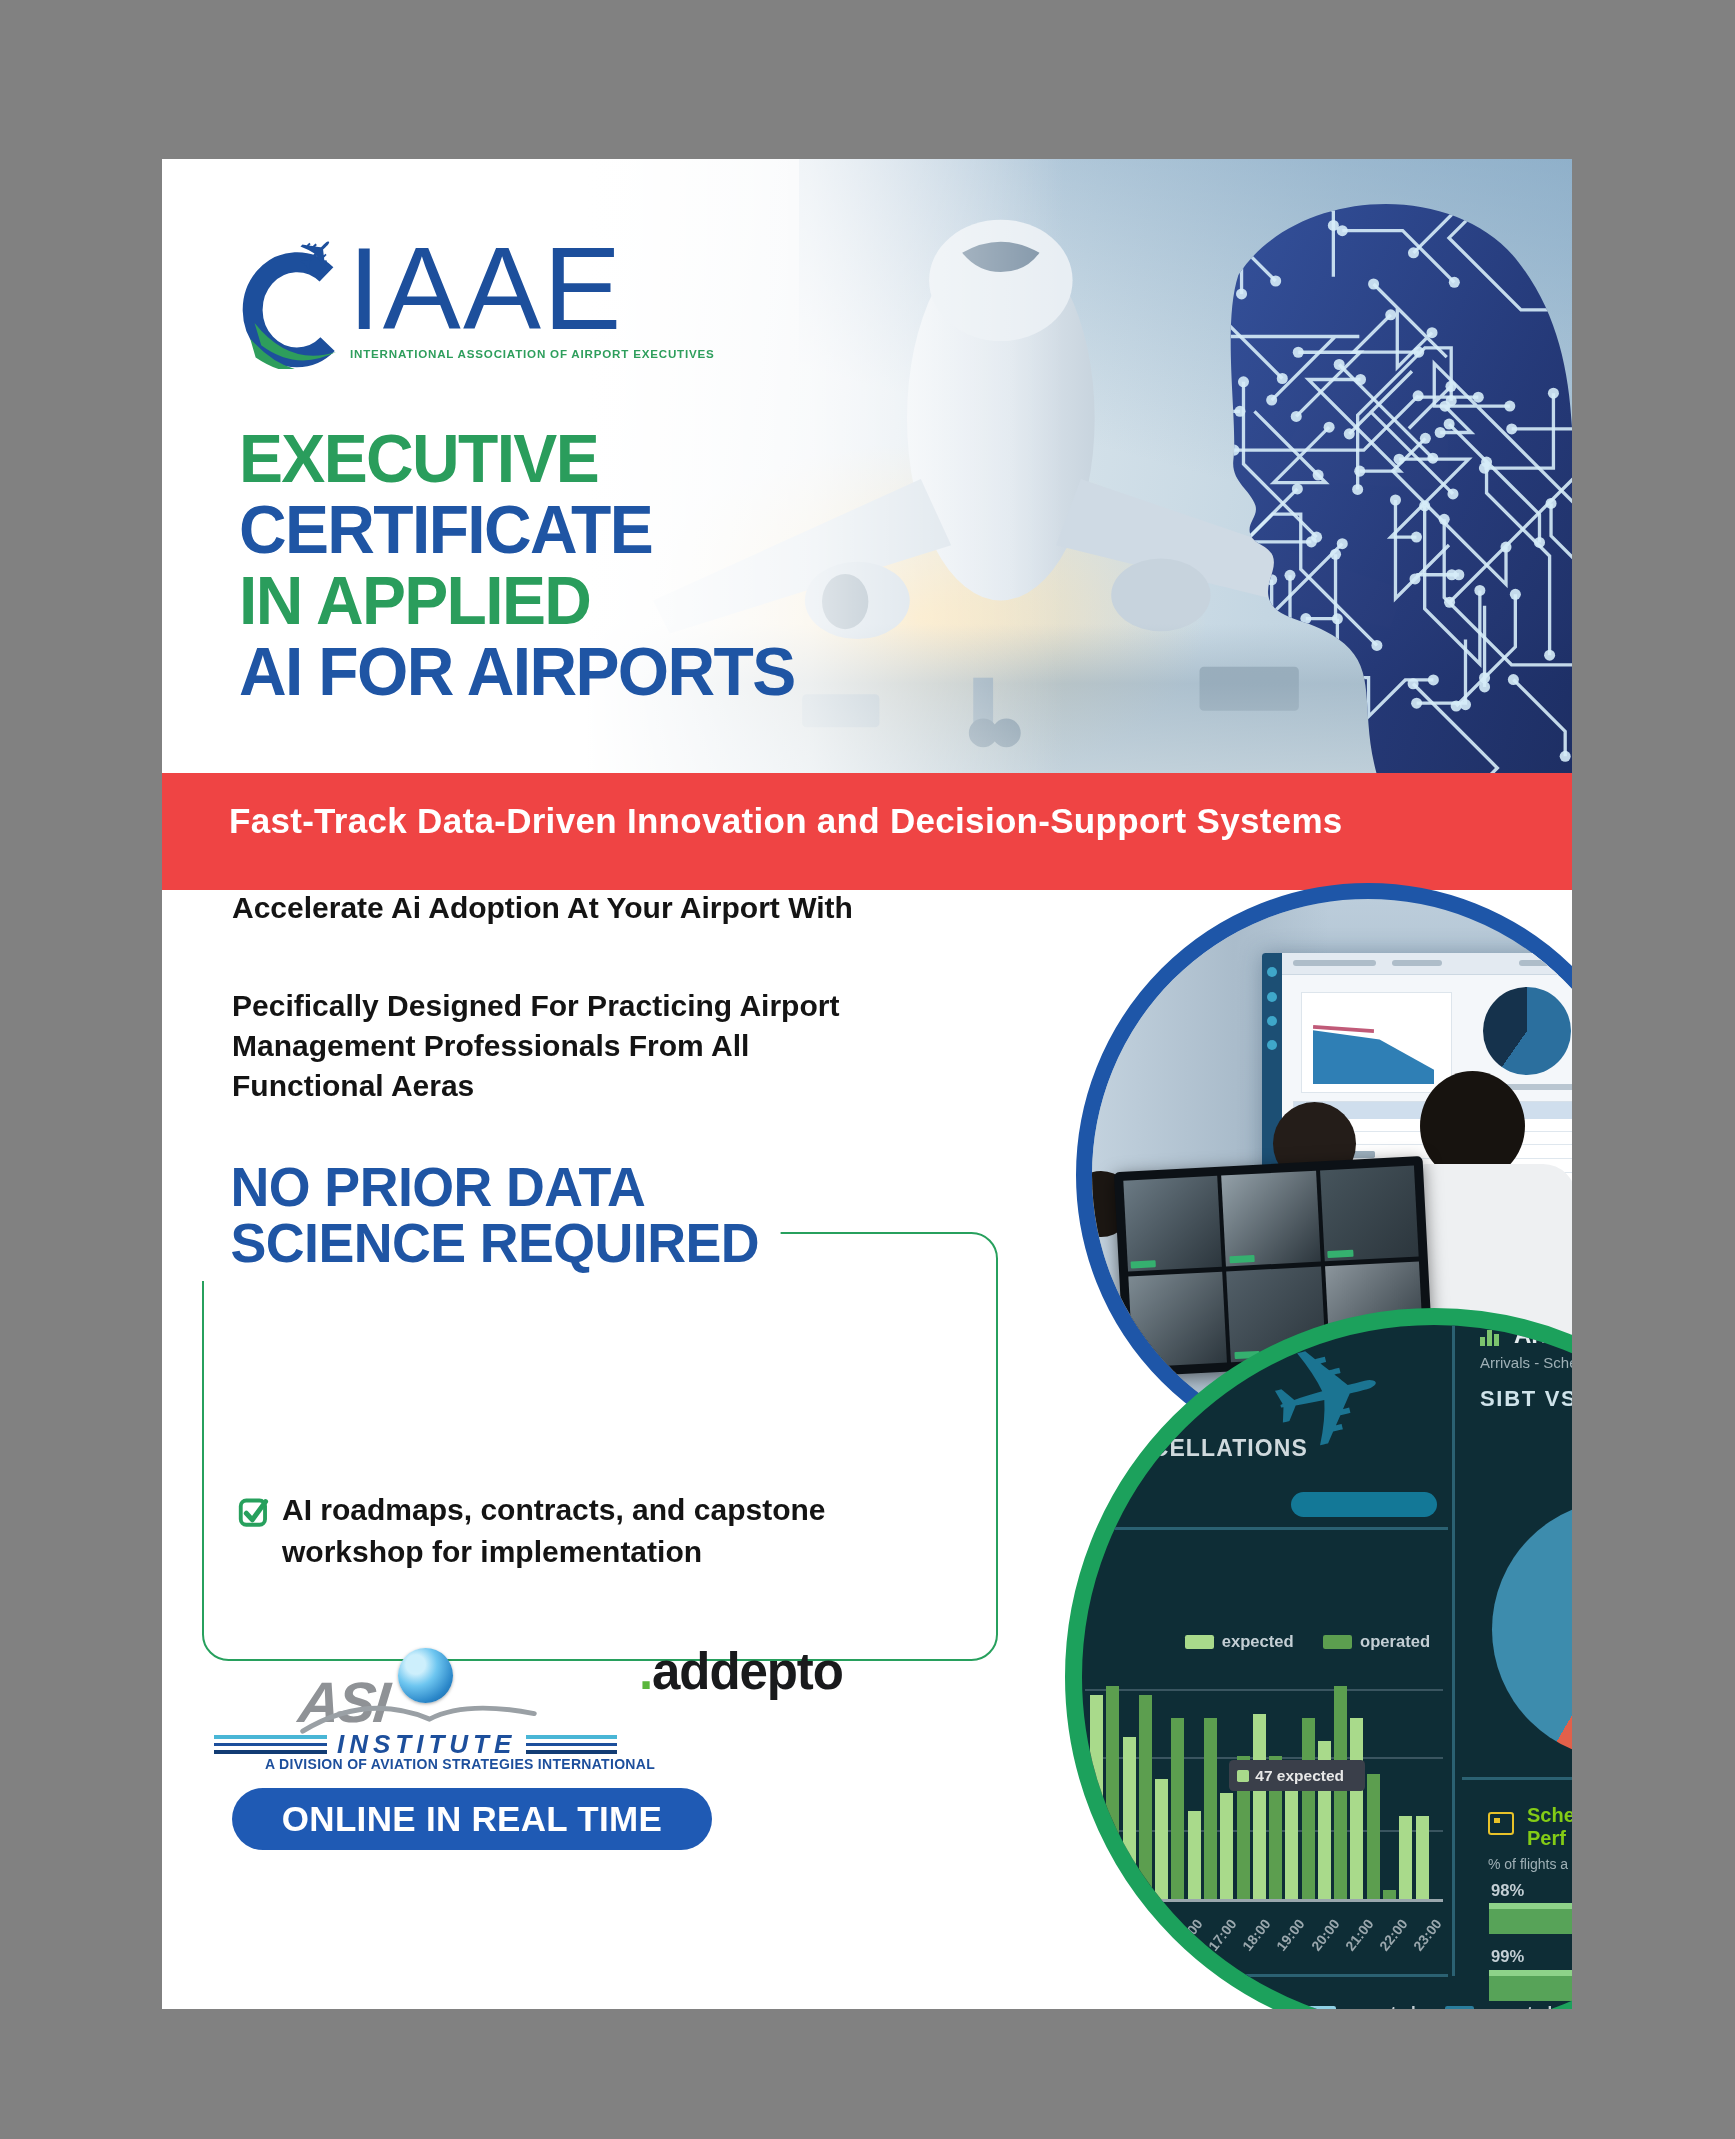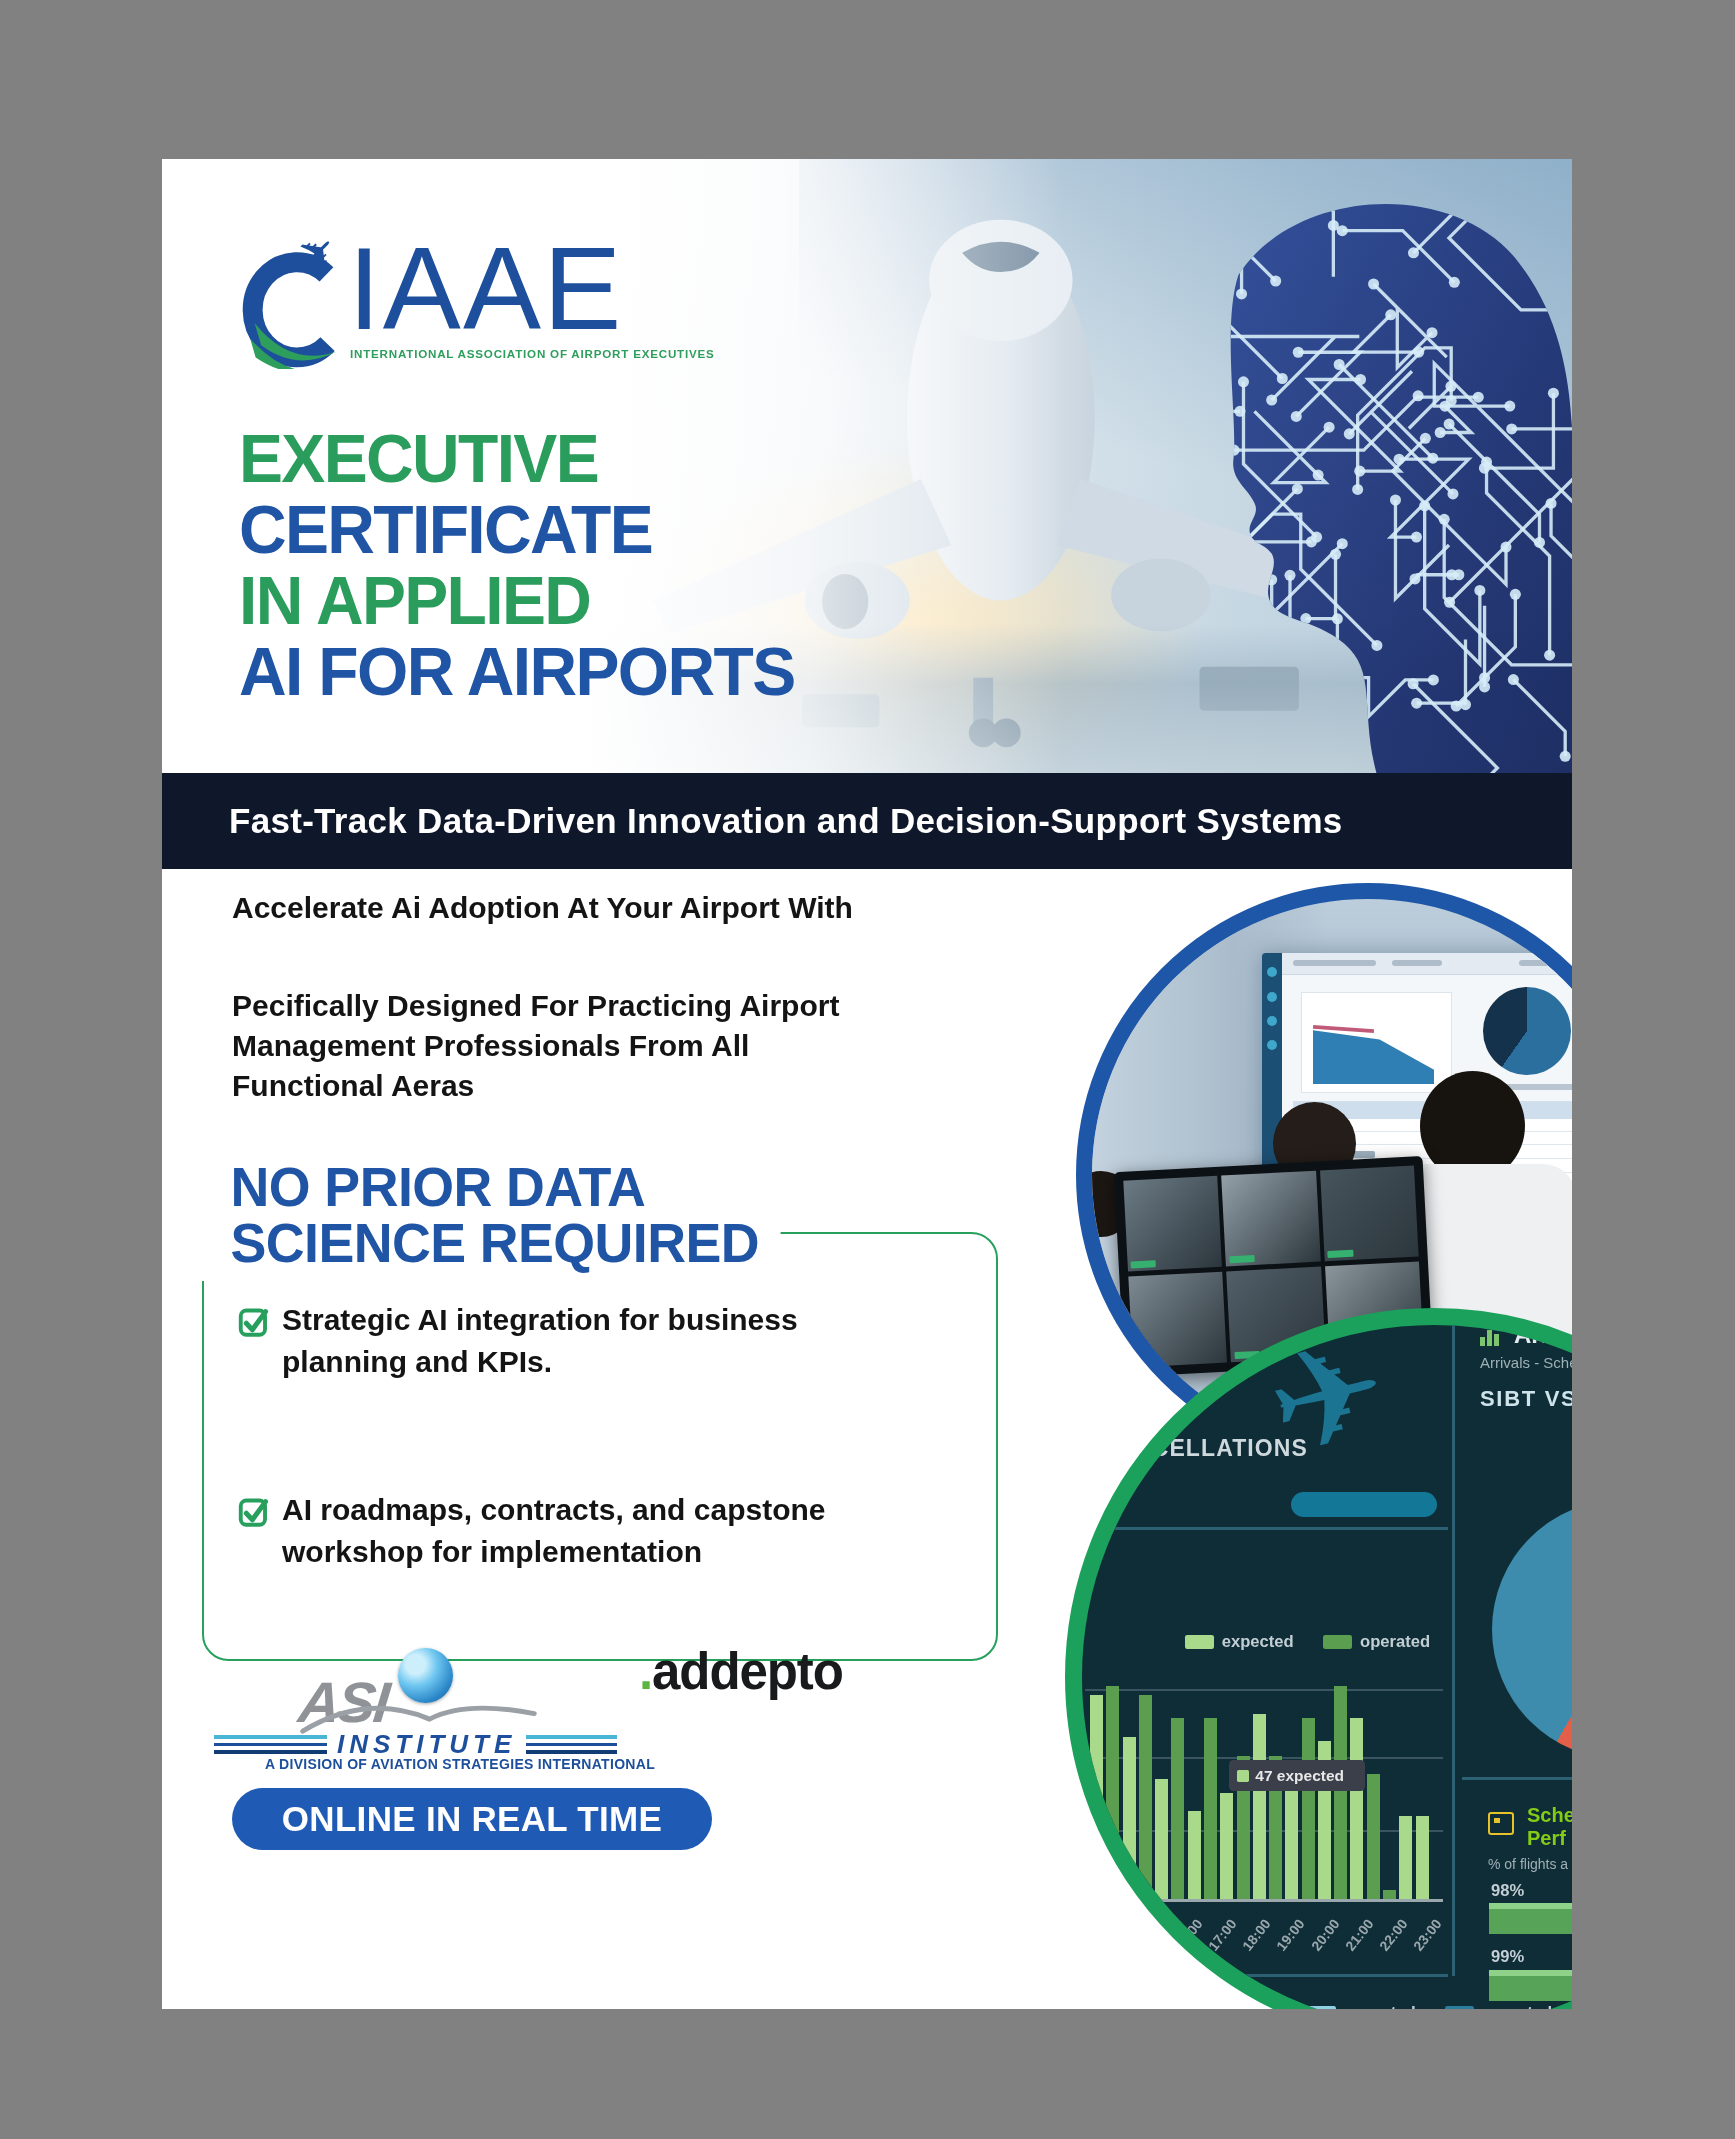--- a/index.html
+++ b/index.html
@@ -25,21 +25,21 @@
   .iaae-name{position:absolute;left:109px;top:3.3px;font-size:117px;line-height:94px;font-weight:400;
     color:#1d4f9c;letter-spacing:2.2px;}
   .iaae-tag{position:absolute;left:111px;top:108px;font-size:11.6px;font-weight:700;color:#2e9e5c;letter-spacing:0.8px;}
 
   
   .title{position:absolute;left:77px;top:264px;font-weight:700;font-size:68px;line-height:71px;
     letter-spacing:-1.7px;transform:scaleX(.97);transform-origin:left top;white-space:nowrap;}
   .t-green{color:#2a9d5c;} .t-blue{color:#1f55a4;}
 
   
-  .banner{position:absolute;left:0;top:614px;width:1410px;height:96px;background:#0f172a;}
+  .banner{position:absolute;left:0;top:614px;width:1410px;height:117px;background:#ef4444;}
   .banner span{position:absolute;left:67px;top:28px;color:#fff;font-size:35px;font-weight:700;letter-spacing:0.3px;white-space:nowrap;}
 
   
   .para{position:absolute;left:70px;color:#141414;font-size:30px;font-weight:700;line-height:40px;white-space:nowrap;}
 
   
   .npbox{position:absolute;left:40px;top:1073px;width:792px;height:425px;border:2.8px solid #27a05d;border-radius:26.5px;}
   .nphead{position:absolute;left:33px;top:1000px;background:#fff;padding:0 23px 10px 37px;z-index:3;
     color:#1f55a4;font-size:56px;font-weight:700;line-height:56px;letter-spacing:-0.6px;
     transform:scaleX(.96);transform-origin:left top;white-space:nowrap;}
@@ -373,29 +373,20 @@
       <span>Management Professionals From All</span><br>
       <span>Functional Aeras</span>
     </div>
 
     <div class="npbox"></div>
     <div class="nphead">
       <span>NO PRIOR DATA</span><br>
       <span>SCIENCE REQUIRED</span>
     </div>
 
-    <div class="check-item" style="top:1140px;">
-      <span class="checkbox">
-        <svg width="32" height="32" viewBox="0 0 58 58">
-            <rect x="5" y="10" width="44" height="44" rx="10" fill="none" stroke="#27a05d" stroke-width="7"></rect>
-            <path d="M15 33 L26 45 L50 12" fill="none" stroke="#27a05d" stroke-width="9" stroke-linecap="round" stroke-linejoin="round"></path>
-          </svg>
-      </span>
-      <span class="check-text"><span>Strategic AI integration for business</span><br><span>planning and KPIs.</span></span>
-    </div>
     <div class="check-item" style="top:1330px;">
       <span class="checkbox">
         <svg width="32" height="32" viewBox="0 0 58 58">
             <rect x="5" y="10" width="44" height="44" rx="10" fill="none" stroke="#27a05d" stroke-width="7"></rect>
             <path d="M15 33 L26 45 L50 12" fill="none" stroke="#27a05d" stroke-width="9" stroke-linecap="round" stroke-linejoin="round"></path>
           </svg>
       </span>
       <span class="check-text"><span>AI roadmaps, contracts, and capstone</span><br><span>workshop for implementation</span></span>
     </div>
 

